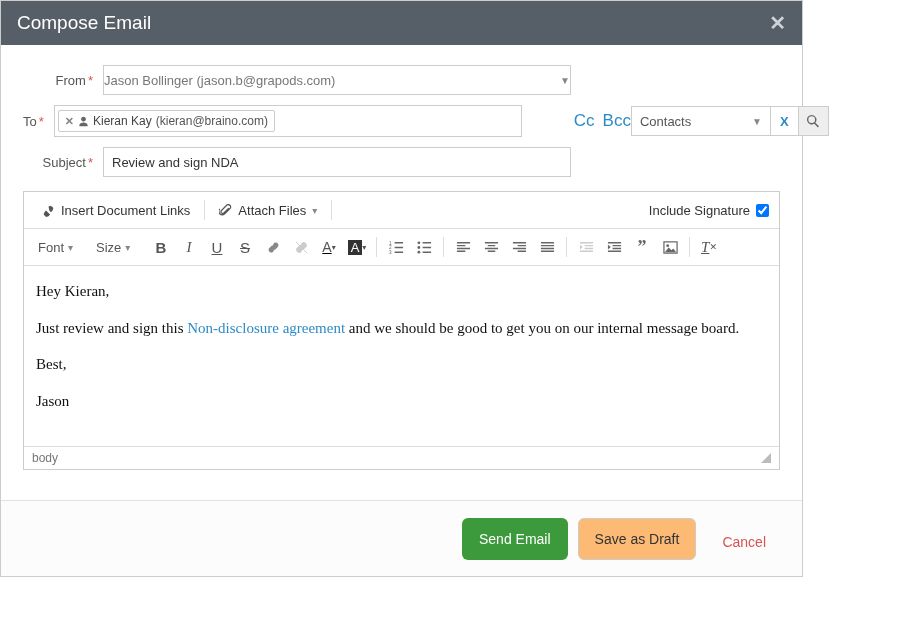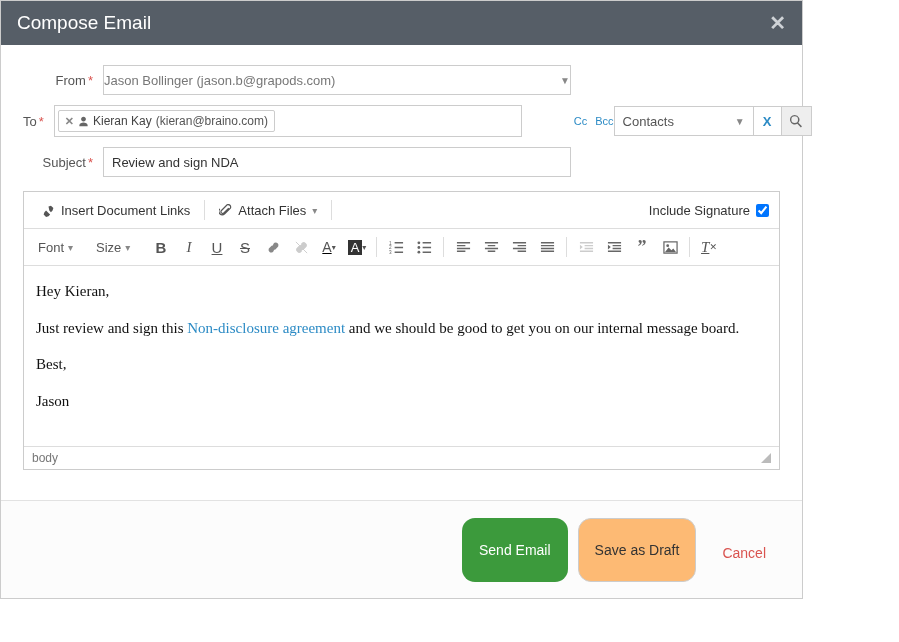--- a/index.html
+++ b/index.html
@@ -12,21 +12,21 @@
 .row { display: flex; align-items: center; margin-bottom: 10px; }
 .label { width: 80px; text-align: right; padding-right: 10px; color: #555; font-size: 13px; }
 .req { color: #d9534f; margin-left: 2px; }
 .select-like { flex: 0 0 468px; height: 30px; border: 1px solid #ccc; display: flex; align-items: center; padding: 0 0; color: #777; justify-content: space-between; background: #fff; }
 .select-caret { color: #888; font-size: 10px; }
 .to-wrap { flex: 0 0 468px; height: 32px; border: 1px solid #ccc; display: flex; align-items: center; padding: 3px; }
 .chip { border: 1px solid #ccc; border-radius: 2px; padding: 3px 6px; display: flex; align-items: center; gap: 4px; font-size: 12px; color: #444; background: #fff; }
 .chip-x { color: #888; font-weight: bold; cursor: pointer; font-size: 11px; }
 .chip-email { color: #555; }
 .cc-bcc { display: flex; gap: 8px; margin-left: 52px; }
-.cc-bcc span { color: #2c8bc5; cursor: pointer; font-size: 11px; }
+.cc-bcc span { color: #2c8bc5; cursor: pointer; font-size: 17px; }
 .contacts-group { margin-left: auto; display: flex; align-items: center; }
 .contacts-select { height: 30px; border: 1px solid #ccc; width: 140px; display: flex; align-items: center; justify-content: space-between; padding: 0 8px; color: #555; background: #fff; }
 .x-btn { height: 30px; width: 28px; border: 1px solid #ccc; border-left: none; display: flex; align-items: center; justify-content: center; color: #2c8bc5; font-weight: bold; cursor: pointer; background: #fff; }
 .search-btn { height: 30px; width: 30px; border: 1px solid #ccc; border-left: none; background: #eee; display: flex; align-items: center; justify-content: center; cursor: pointer; }
 .subj-input { flex: 0 0 468px; height: 30px; border: 1px solid #ccc; padding: 0 8px; font-size: 13px; color: #333; outline: none; }
 .editor { border: 1px solid #ccc; margin-top: 14px; }
 .toolbar1 { display: flex; align-items: center; padding: 8px 10px; border-bottom: 1px solid #ddd; }
 .tbtn { display: flex; align-items: center; gap: 6px; padding: 2px 8px; color: #333; cursor: pointer; font-size: 13px; }
 .tsep { width: 1px; height: 20px; background: #ddd; margin: 0 6px; }
 .include-sig { margin-left: auto; display: flex; align-items: center; gap: 6px; color: #333; }
@@ -34,21 +34,21 @@
 .combo { display: flex; align-items: center; gap: 4px; padding: 2px 6px; color: #555; cursor: pointer; font-size: 13px; min-width: 56px; }
 .fmt { width: 26px; height: 24px; display: flex; align-items: center; justify-content: center; cursor: pointer; color: #555; }
 .fmt.disabled { color: #bbb; }
 .vsep { width: 1px; height: 20px; background: #ddd; margin: 0 4px; }
 .body-area { padding: 14px 12px; min-height: 180px; font-family: Georgia, "Times New Roman", serif; font-size: 15px; color: #111; line-height: 1.5; }
 .body-area p { margin-bottom: 14px; }
 .body-area a { color: #2c8bc5; text-decoration: none; }
 .path-bar { border-top: 1px solid #ddd; padding: 4px 8px; color: #777; font-size: 12px; display: flex; justify-content: space-between; align-items: center; }
 .resize { width: 0; height: 0; border-left: 10px solid transparent; border-bottom: 10px solid #bbb; cursor: nwse-resize; }
 .footer { border-top: 1px solid #e2e2e2; padding: 14px 20px; display: flex; justify-content: flex-end; gap: 10px; align-items: center; background: #fcfcfc; margin-top: 20px; }
-.btn { padding: 23px 16px; font-size: 14px; border-radius: 13px; cursor: pointer; border: 1px solid transparent; }
+.btn { padding: 12px 16px; font-size: 14px; border-radius: 6px; cursor: pointer; border: 1px solid transparent; }
 .btn-send { background: #3c9a3c; color: #fff; }
 .btn-draft { background: #fdba74; border: 1px solid #ccc; color: #333; }
 .btn-cancel { background: none; color: #d9534f; border: none; margin-top: 7px; }
 svg { display: block; }
 .person-icon { fill: #666; }
 </style>
 </head>
 <body>
 
 <div class="modal">

